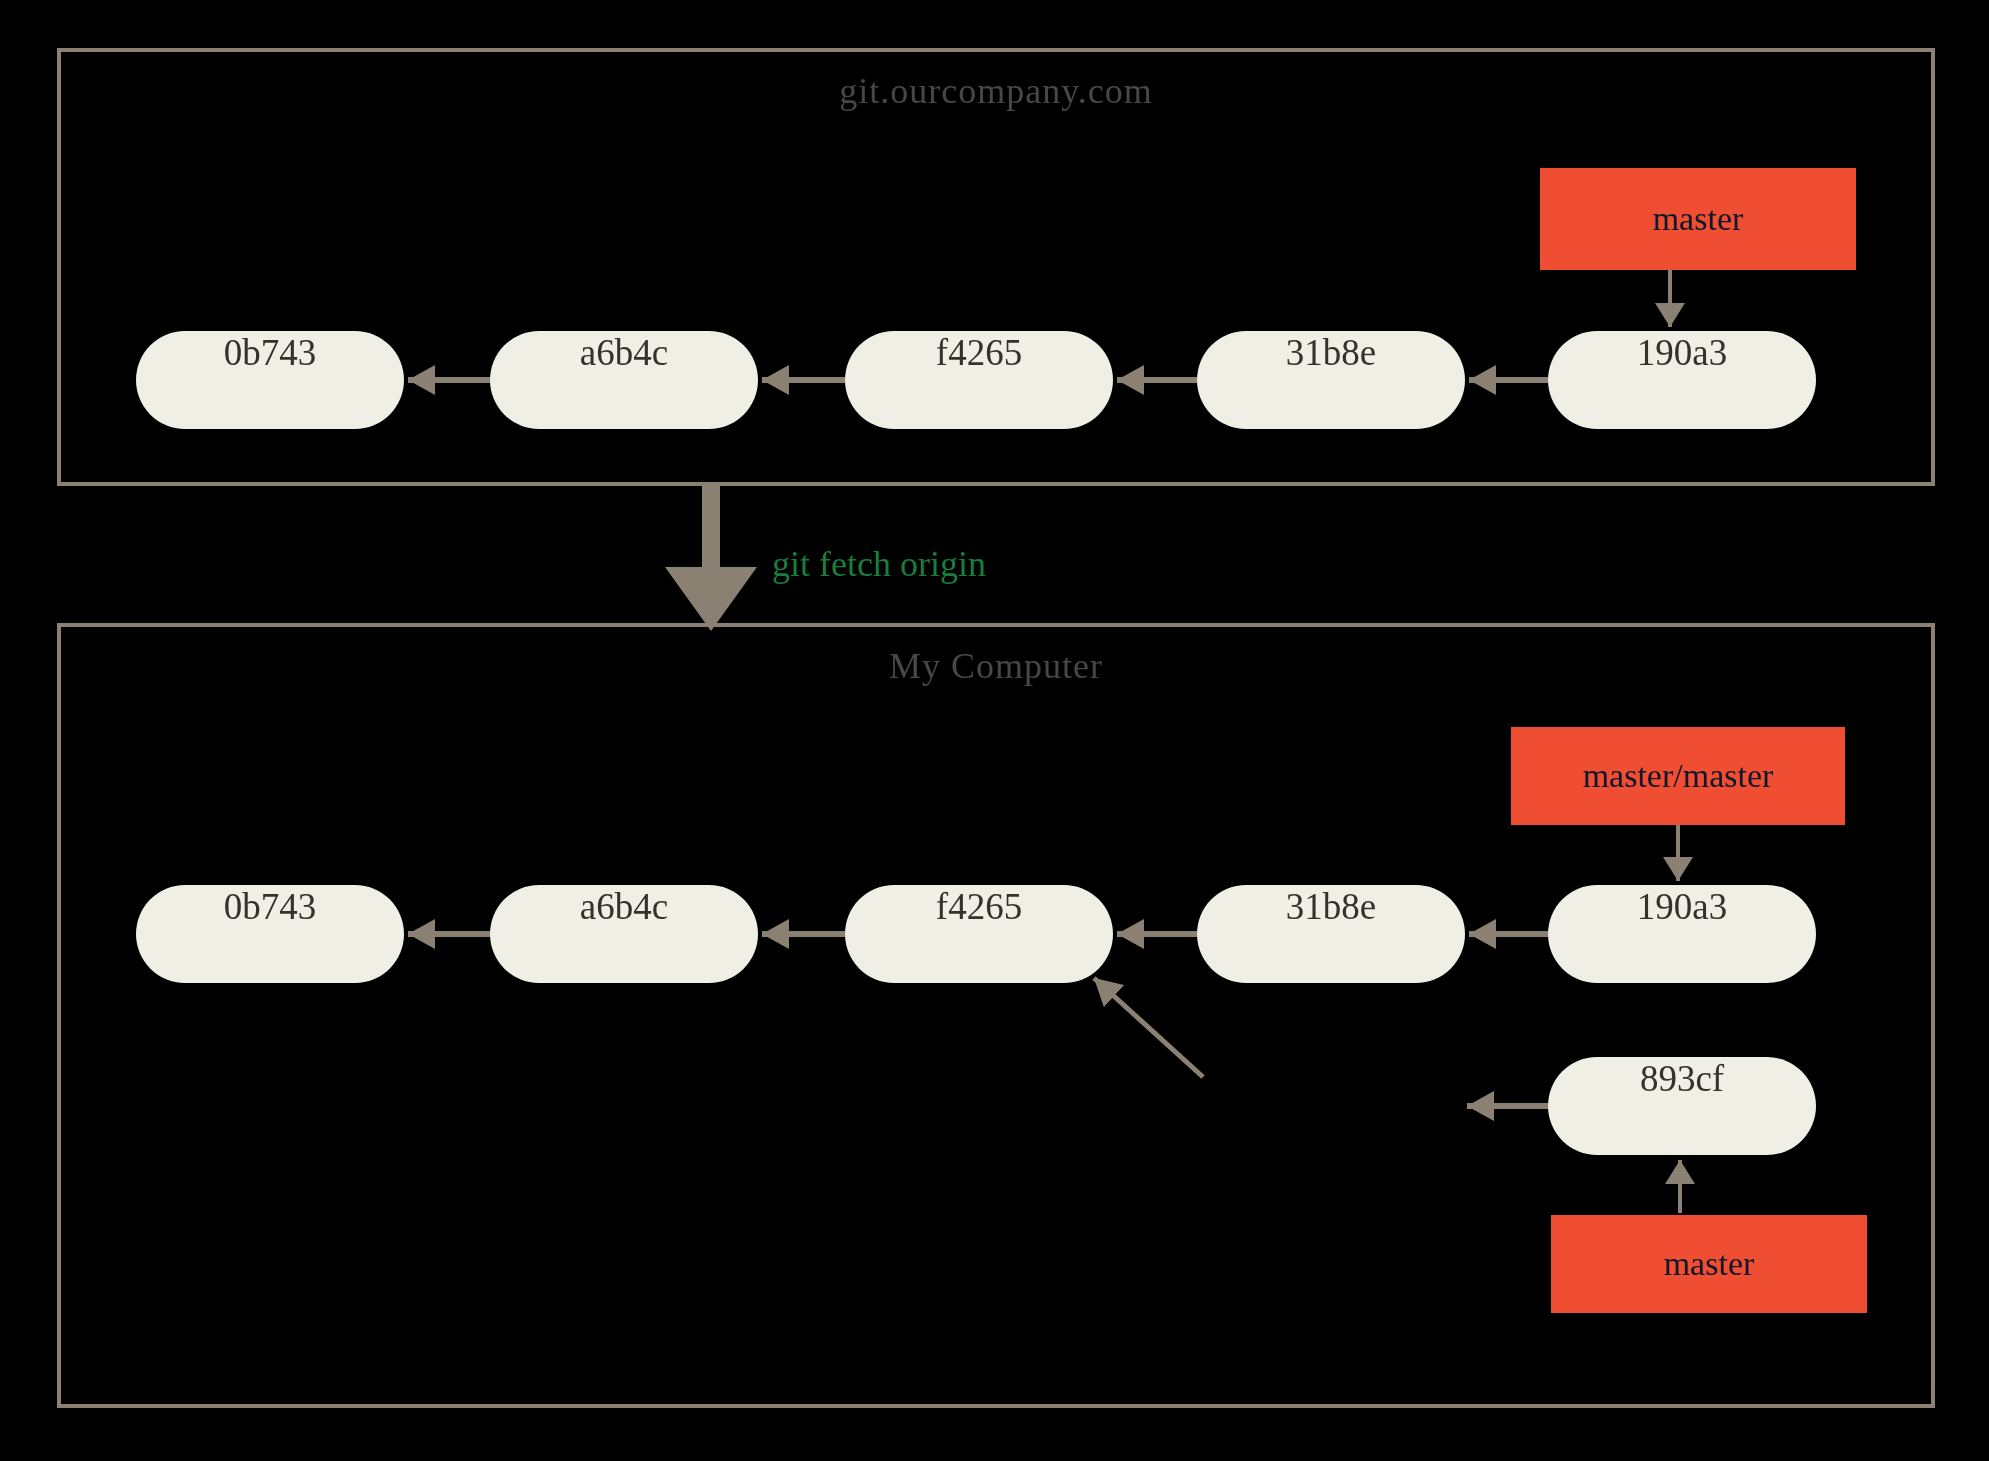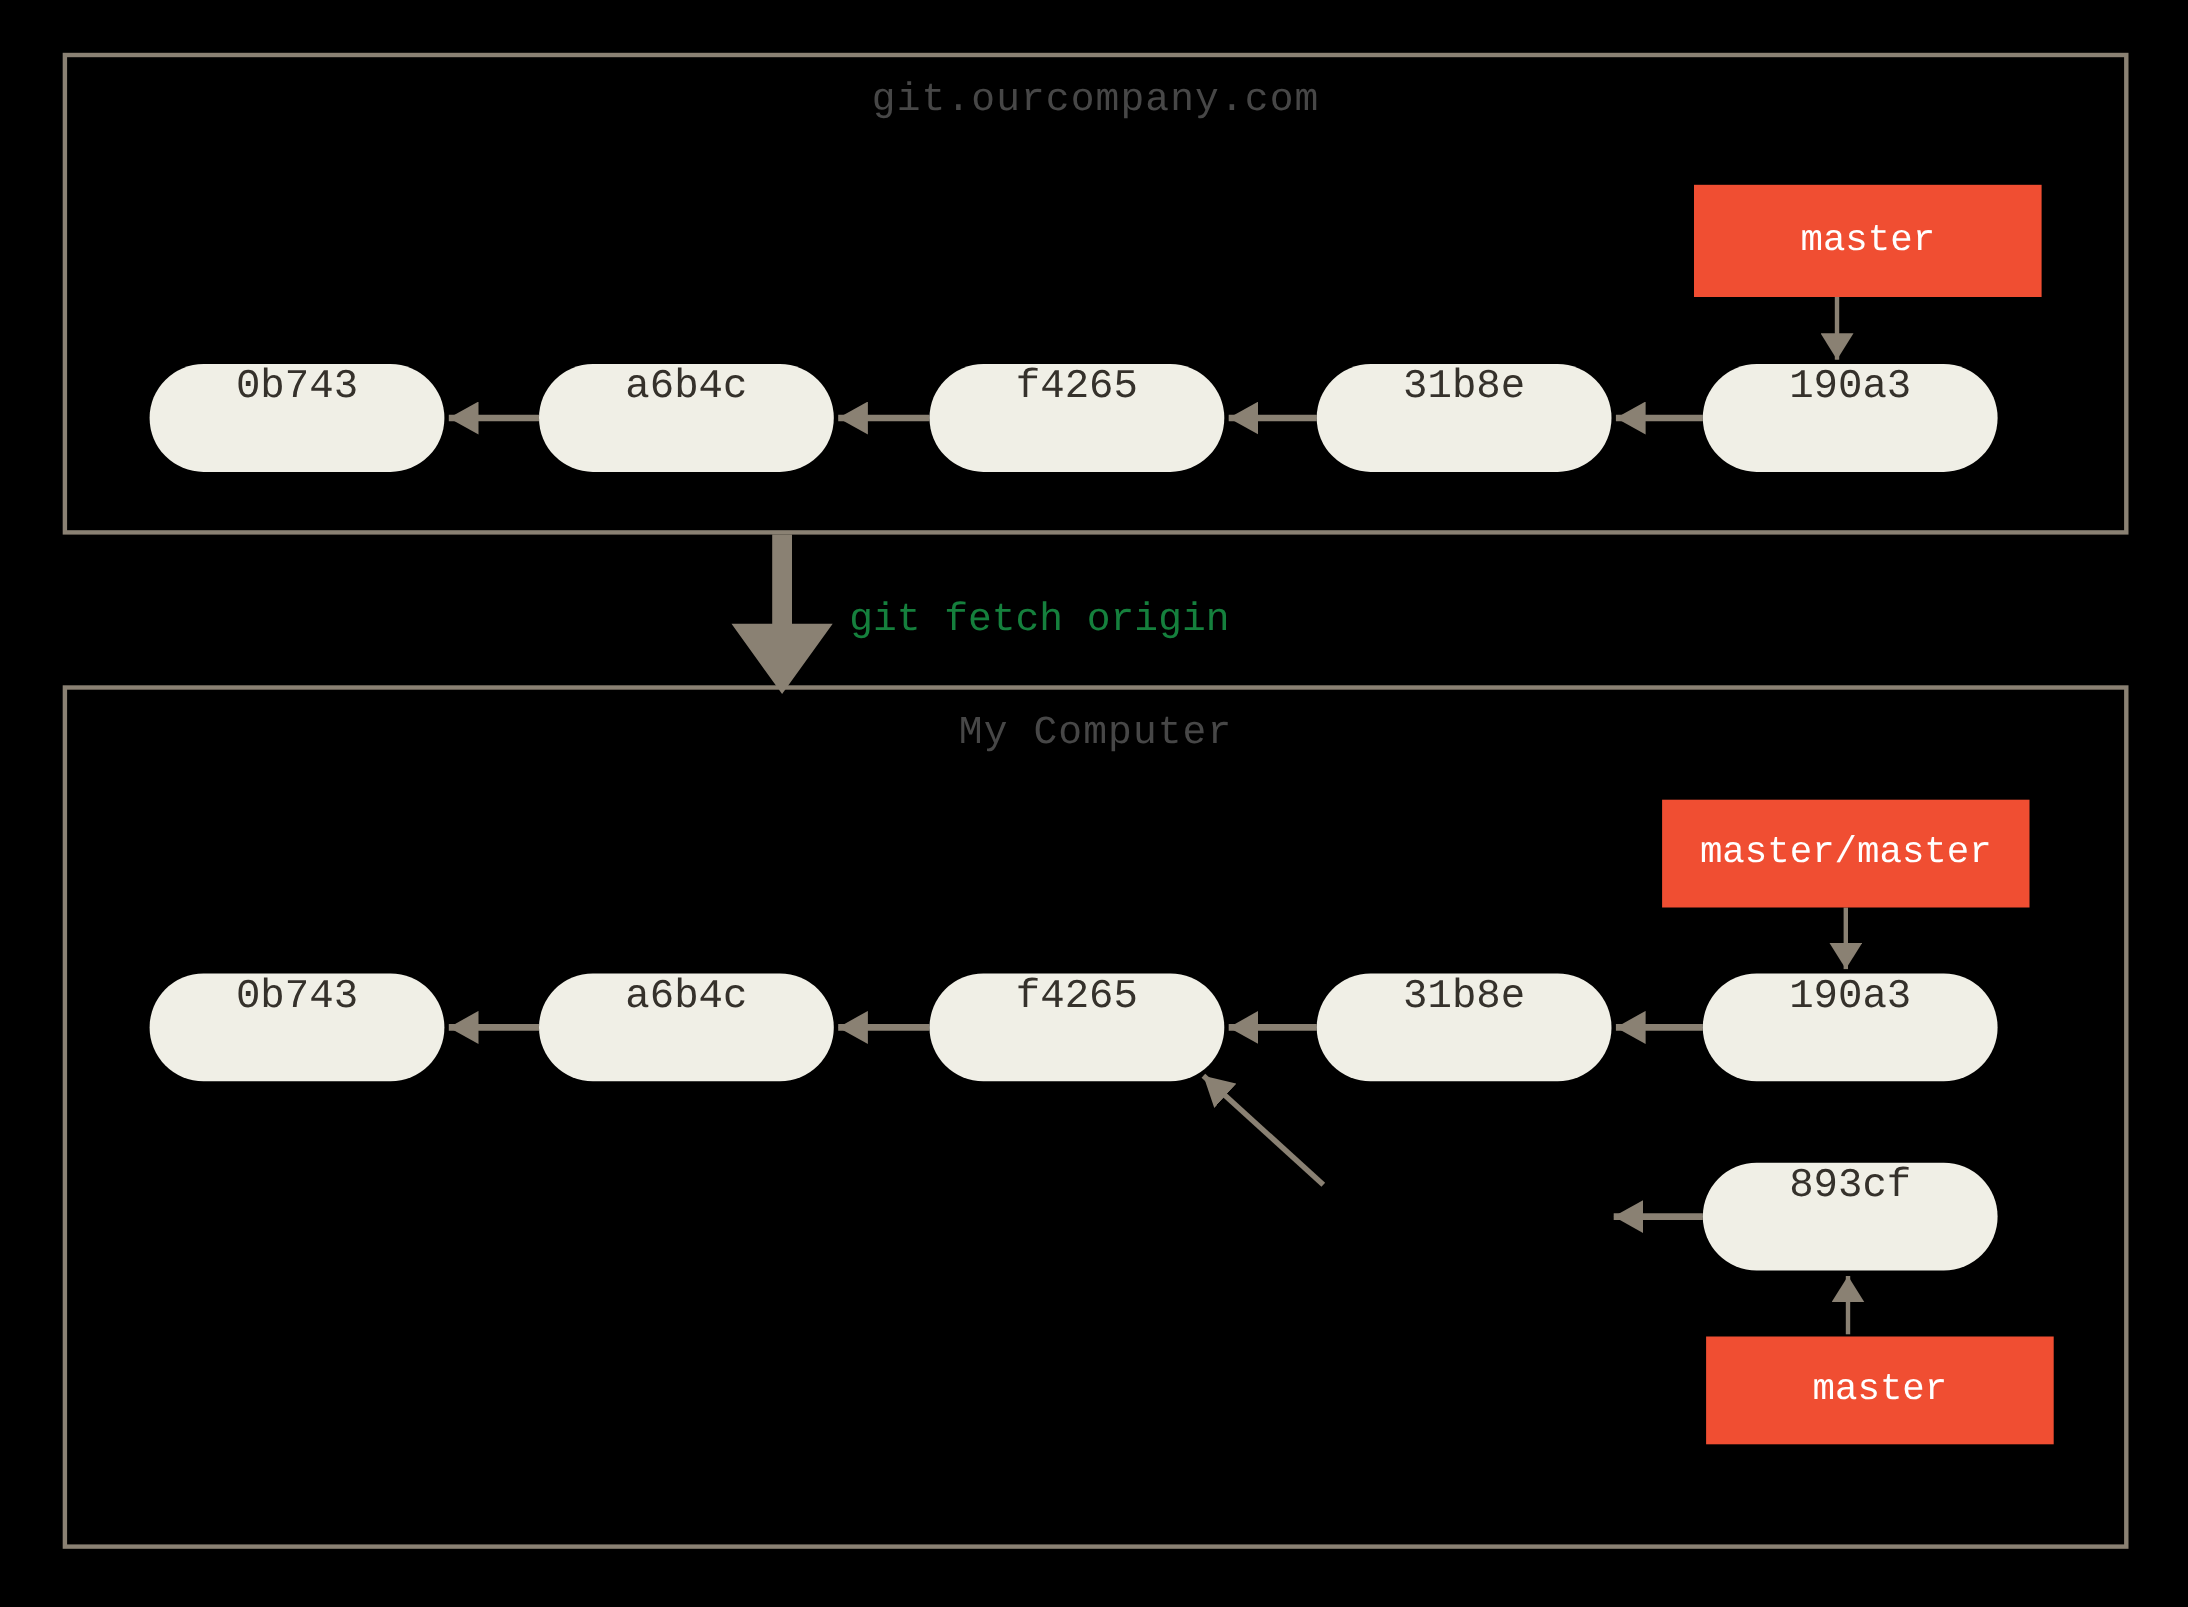--- a/index.html
+++ b/index.html
@@ -5,21 +5,21 @@
   html, body {
     margin: 0;
     padding: 0;
     background: #000000;
   }
   #canvas {
     position: relative;
     width: 1989px;
     height: 1461px;
     background: #000000;
-    font-family: Liberation Mono, monospace;
+    font-family: Liberation Serif, serif;
     overflow: hidden;
   }
   .repo-box {
     position: absolute;
     border: 4px solid #8A8173;
     box-sizing: border-box;
     background: transparent;
   }
   .box-title {
     position: absolute;
@@ -48,21 +48,21 @@
   .branch-label {
     position: absolute;
     background: #F04E32;
     display: flex;
     align-items: center;
     justify-content: center;
     z-index: 3;
   }
   .branch-label span {
     font-size: 34px;
-    color: #ffffff;
+    color: #0f172a;
   }
   .command-label {
     position: absolute;
     font-size: 36px;
     color: #15803d;
     white-space: pre;
     z-index: 4;
   }
   #arrow-layer {
     position: absolute;

